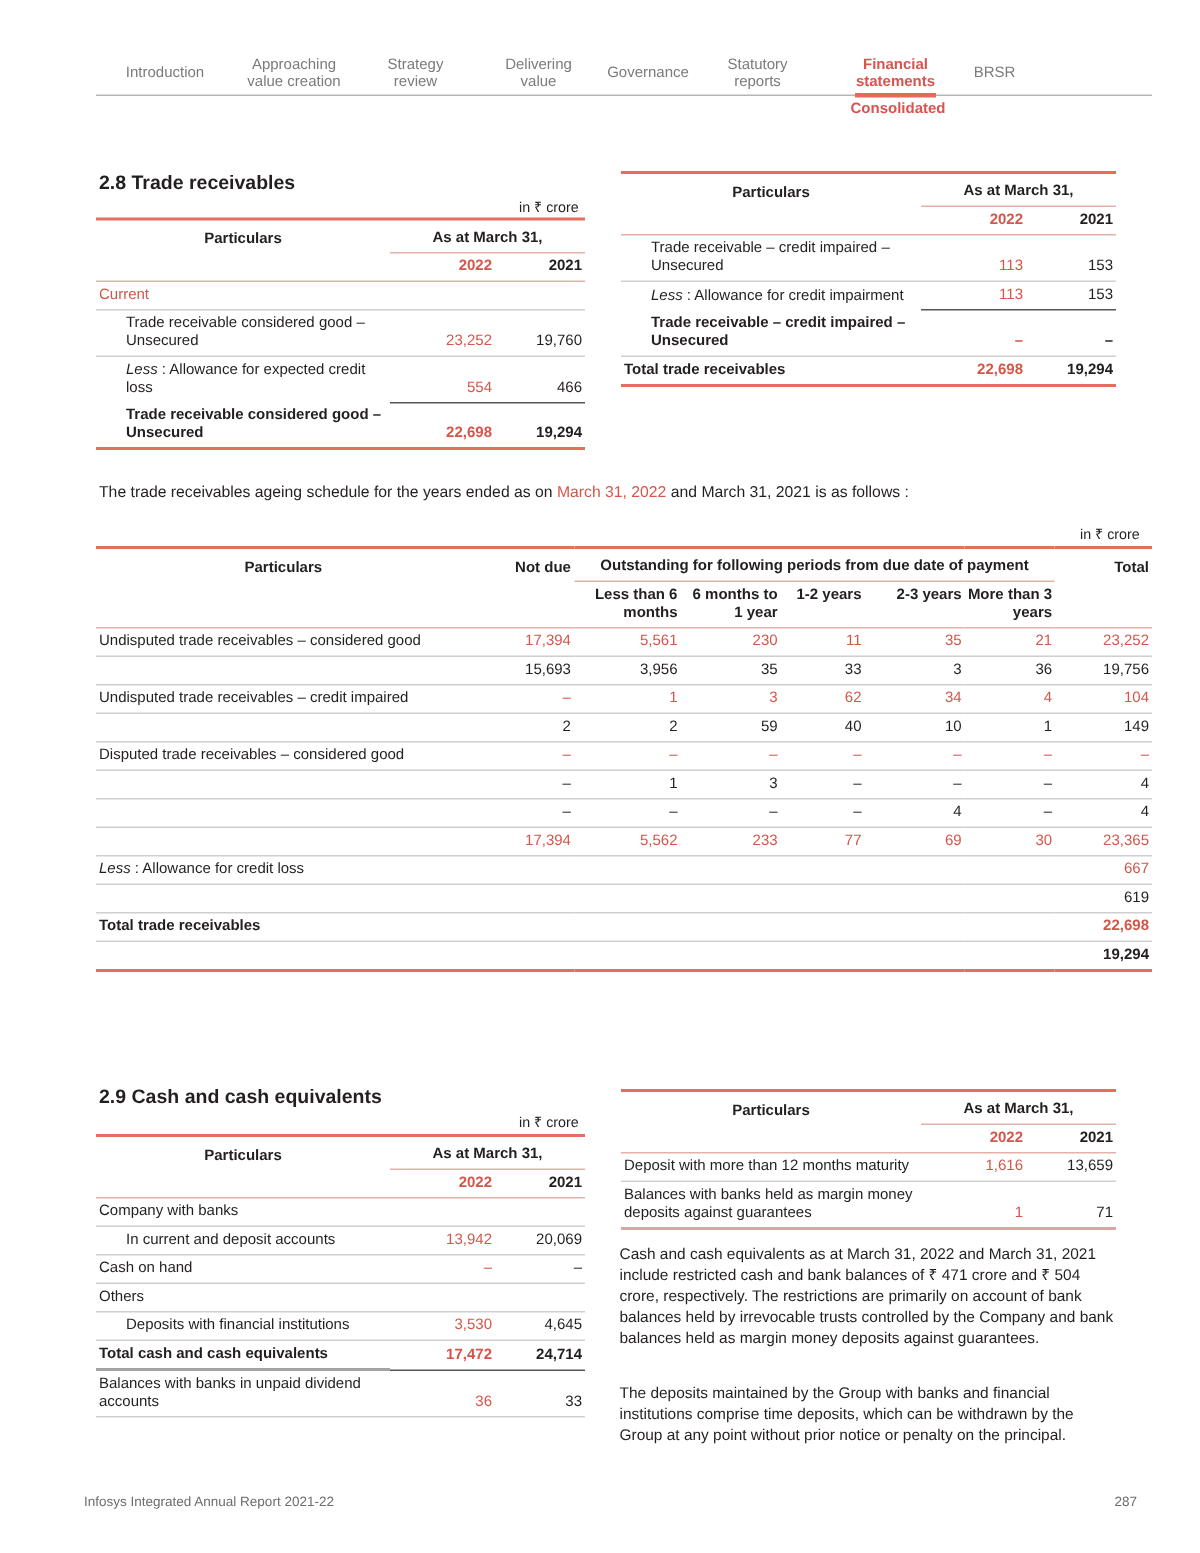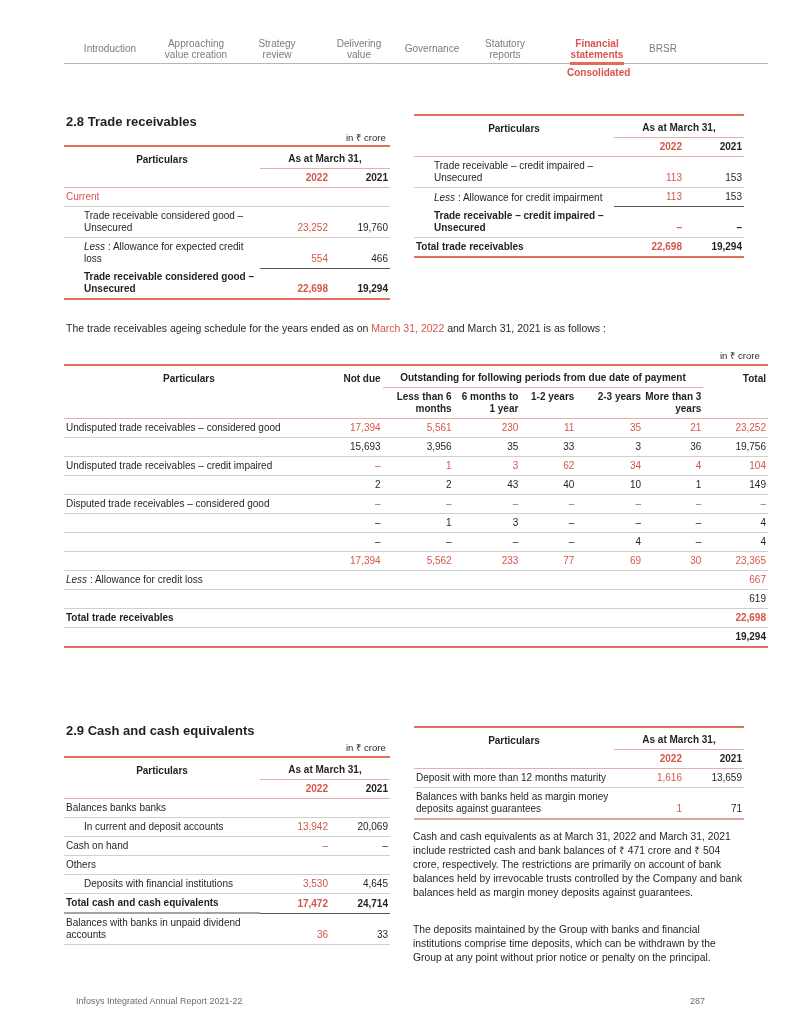--- a/index.html
+++ b/index.html
@@ -28,22 +28,22 @@
   table.fin tr.yrrow td { border-bottom: 1.5px solid #e3b1a8; }
   table.fin tr.sumline td.sl { border-top: 1.5px solid #555; }
   table.fin tr.bottomrule td { border-bottom: 2px solid #e3705f; }
   .indent { padding-left: 20px !important; }
   .asat { border-bottom: 1.5px solid #e3b1a8; text-align: center !important; }
 
   p.lead { position: absolute; left: 66px; top: 322px; font-size: 10.5px; }
 
   .note { position: absolute; left: 413px; width: 330px; font-size: 10.3px; line-height: 14px; }
 
-  .footer-l { position: absolute; left: 76px; top: 996px; font-size: 9px; color: #6d6d6d; }
-  .footer-r { position: absolute; left: 690px; top: 996px; font-size: 9px; color: #6d6d6d; }
+  .footer-l { position: absolute; left: 56px; top: 996px; font-size: 9px; color: #6d6d6d; }
+  .footer-r { position: absolute; left: 743px; top: 996px; font-size: 9px; color: #6d6d6d; }
 </style>
 </head>
 <body>
 
 <div class="topnav">
   <div class="nav-item" style="width:92px">Introduction</div>
   <div class="nav-item" style="width:80px"><span>Approaching</span><br><span>value creation</span></div>
   <div class="nav-item" style="width:82px"><span>Strategy</span><br><span>review</span></div>
   <div class="nav-item" style="width:82px"><span>Delivering</span><br><span>value</span></div>
   <div class="nav-item" style="width:64px">Governance</div>
@@ -192,21 +192,21 @@
         <td class="num red">3</td>
         <td class="num red">62</td>
         <td class="num red">34</td>
         <td class="num red">4</td>
         <td class="num red">104</td>
       </tr>
       <tr class="row">
         <td></td>
         <td class="num">2</td>
         <td class="num">2</td>
-        <td class="num">43</td>
+        <td class="num">59</td>
         <td class="num">40</td>
         <td class="num">10</td>
         <td class="num">1</td>
         <td class="num">149</td>
       </tr>
       <tr class="row">
         <td>Disputed trade receivables – considered good</td>
         <td class="num red">–</td>
         <td class="num red">–</td>
         <td class="num red">–</td>
@@ -278,21 +278,21 @@
       <tr class="toprule">
     <th style="padding-top:6px">Particulars</th>
     <th class="asat" colspan="2" style="padding-top:6px">As at March 31,</th>
   </tr>
   <tr class="yrrow">
     <td></td>
     <td class="num red bold">2022</td>
     <td class="num bold">2021</td>
   </tr>
   <tr class="row">
-    <td>Balances banks banks</td>
+    <td>Company with banks</td>
     <td class="num red"></td>
     <td class="num"></td>
   </tr>
   <tr class="row">
     <td class="indent">In current and deposit accounts</td>
     <td class="num red">13,942</td>
     <td class="num">20,069</td>
   </tr>
   <tr class="row">
     <td>Cash on hand</td>

